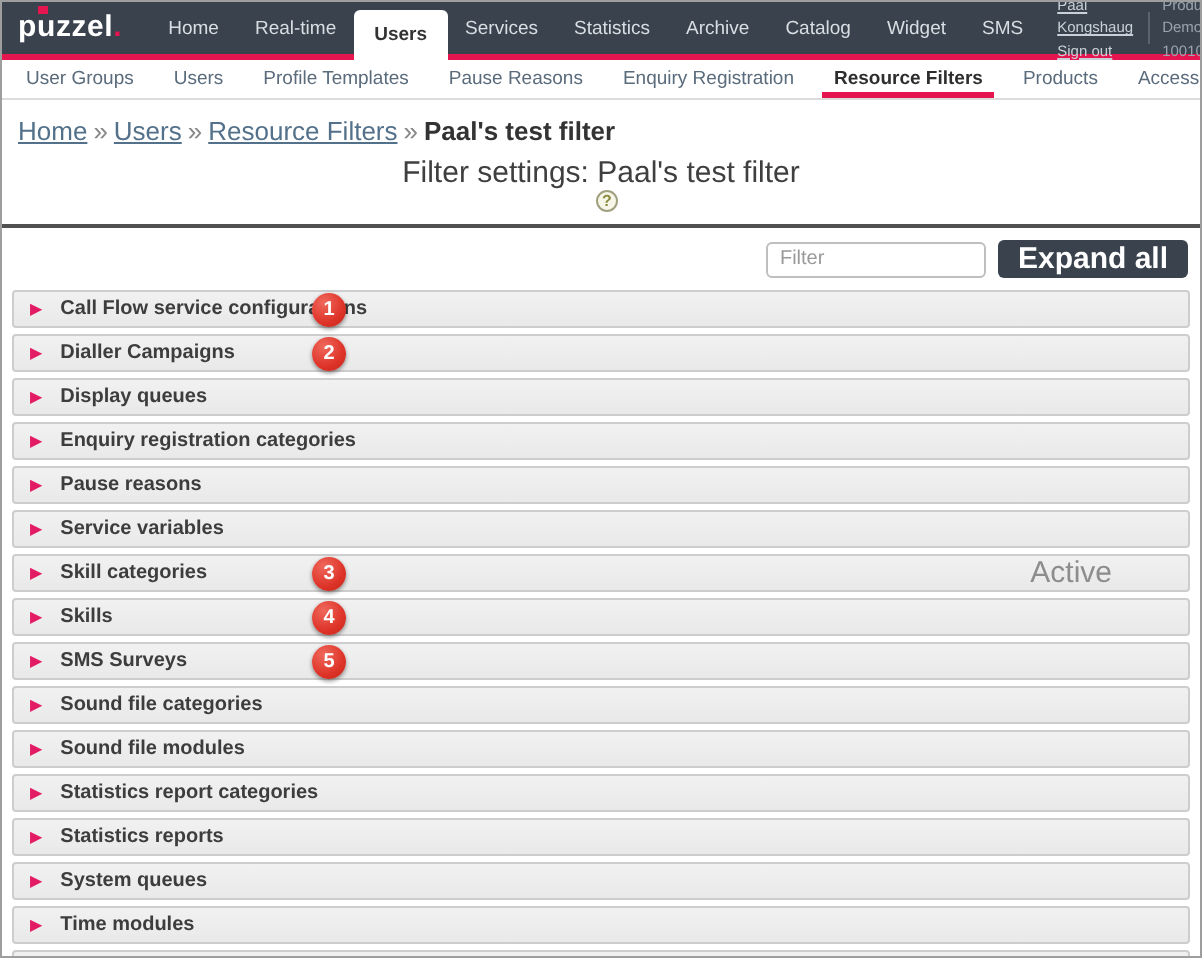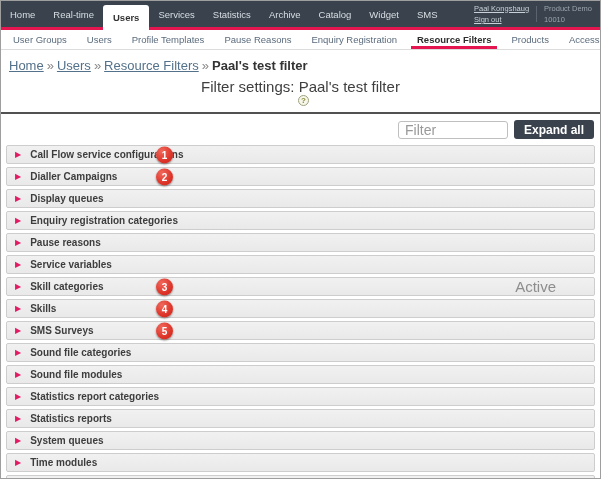--- a/index.html
+++ b/index.html
@@ -71,27 +71,27 @@
     width:11px; height:11px; border:1px solid #a0a080; border-radius:50%;
     background:#f7f7e9; color:#8a8a3e; font-size:8px; font-weight:bold;
     display:flex; align-items:center; justify-content:center; margin-left:6px;
     cursor:pointer;
   }
   .title-rule{ border:0; border-top:2px solid #515151; }
   
   .toolbar{ display:flex; justify-content:flex-end; align-items:center; gap:6px; padding:6px 6px 0; }
   .filter-input{
     width:110px; height:18px; border:1px solid #bfbfbf; border-radius:3px;
-    font-size:14px; padding:0 6px; color:#444; outline:none;
+    font-size:10px; padding:0 6px; color:#444; outline:none;
     font-family:"Liberation Sans", sans-serif;
   }
   .filter-input::placeholder{ color:#999; }
   .expand-btn{
     height:19px; background:var(--header-bg,#39424d); color:#fff; border:none;
-    border-radius:3px; font-size:12px; font-weight:bold; padding:0 10px;
+    border-radius:3px; font-size:15px; font-weight:bold; padding:0 10px;
     cursor:pointer; font-family:"Liberation Sans", sans-serif;
   }
   
   .accordion{ display:flex; flex-direction:column; gap:3px; margin:6px 5px 0; }
   .acc-row{
     position:relative; height:19px; display:flex; align-items:center;
     background:linear-gradient(#f1f1f1,#e9e9e9); border:1px solid #cdcdcd;
     border-radius:2px; padding:0 8px; cursor:pointer;
   }
   .acc-arrow{ color:#e31b64; font-size:8px; margin-right:9px; line-height:1; }
@@ -105,20 +105,21 @@
     color:#fff; font-size:10px; font-weight:bold;
     display:flex; align-items:center; justify-content:center; z-index:3;
   }
 </style>
 </head>
 <body>
 
 <div class="screen">
 
   <div class="topbar">
+    <div class="logo"><span>p</span><span class="u">u</span><span>zzel</span><span class="dot">.</span></div>
     <div class="main-nav">
         <div class="nav-item">Home</div>
         <div class="nav-item">Real-time</div>
         <div class="nav-item active">Users</div>
         <div class="nav-item">Services</div>
         <div class="nav-item">Statistics</div>
         <div class="nav-item">Archive</div>
         <div class="nav-item">Catalog</div>
         <div class="nav-item">Widget</div>
         <div class="nav-item">SMS</div>

